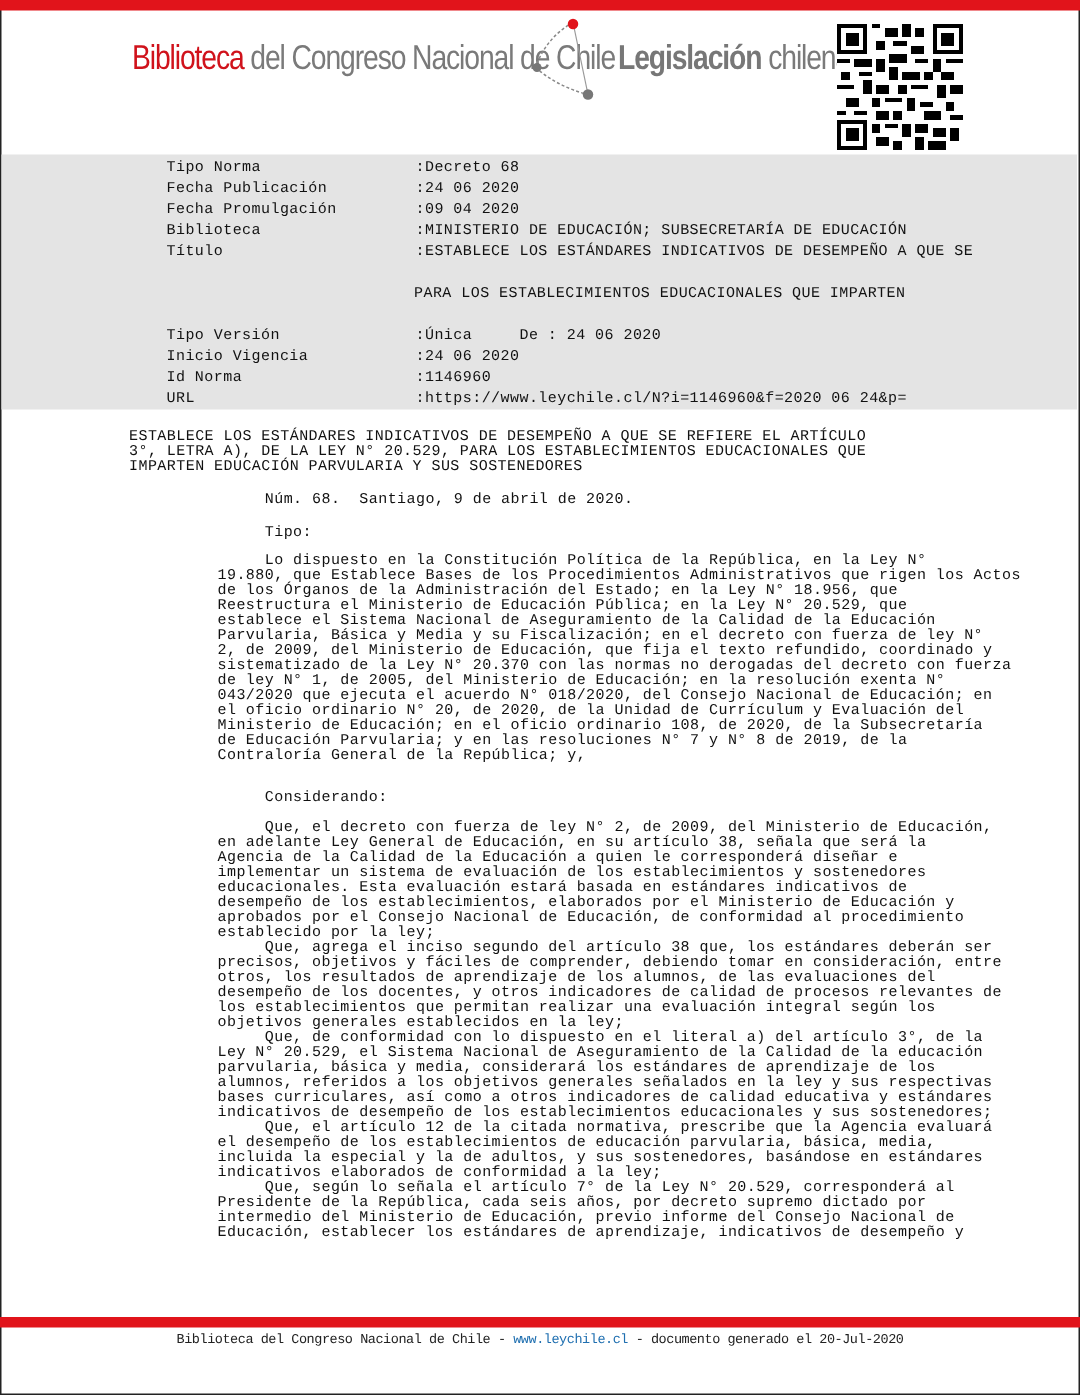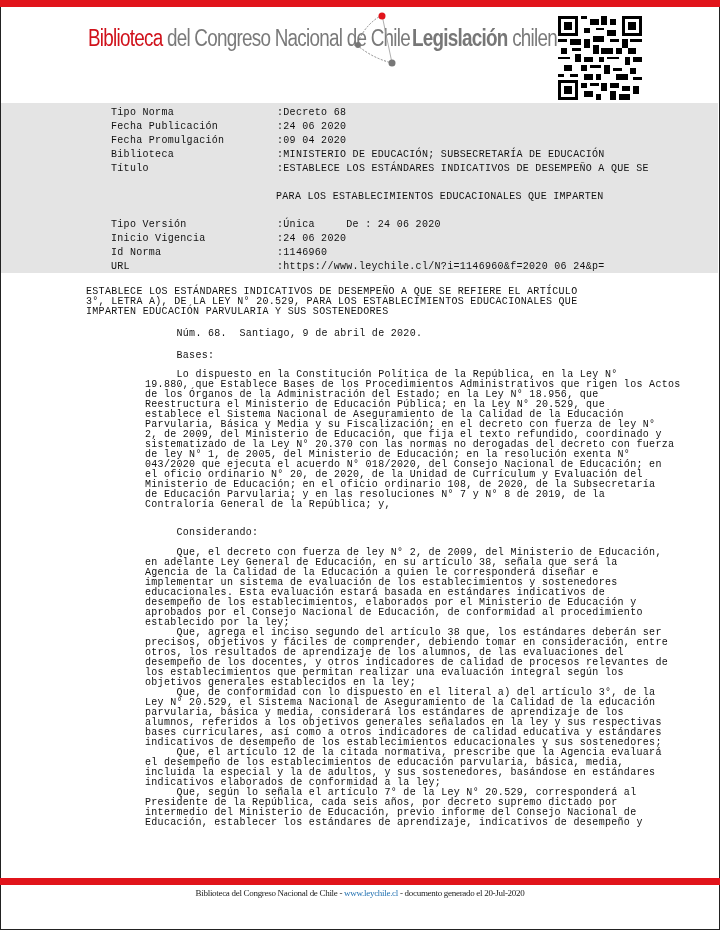--- a/index.html
+++ b/index.html
@@ -32,21 +32,21 @@
     .meta-label { position: absolute; left: 110px; }
     .meta-value { position: absolute; left: 276px; }
     .meta-cont { position: absolute; left: 275px; white-space: nowrap; }
 
     .doc-title { position: absolute; left: 86px; top: 287px; line-height: 10px; white-space: pre; }
     .body-text { position: absolute; left: 103px; line-height: 10px; white-space: pre; margin-left: 42px; }
 
     .bottom-bar { position: absolute; left: 0; top: 878px; width: 720px; height: 7px; background: #e1141b; }
     .footer {
       position: absolute; left: 0; top: 888px; width: 720px; text-align: center;
-      font-family: Liberation Serif, serif; font-size: 9px; color: #222; letter-spacing: -0.3px;
+      font-family: Liberation Mono, monospace; font-size: 9px; color: #222; letter-spacing: -0.3px;
     }
     .footer a { color: #1f6fb0; text-decoration: none; }
   </style>
 </head>
 <body>
 
 <div class="page"></div>
 <div class="top-bar"></div>
 
 <div class="logo-left">
@@ -167,21 +167,21 @@
   <div class="meta-row mono" style="top:158px">
     <span class="meta-label">URL</span>
     <span class="meta-value">:https://www.leychile.cl/N?i=1146960&amp;f=2020 06 24&amp;p=</span>
   </div>
 </div>
 
 <div class="doc-title mono">ESTABLECE LOS ESTÁNDARES INDICATIVOS DE DESEMPEÑO A QUE SE REFIERE EL ARTÍCULO
 3°, LETRA A), DE LA LEY N° 20.529, PARA LOS ESTABLECIMIENTOS EDUCACIONALES QUE
 IMPARTEN EDUCACIÓN PARVULARIA Y SUS SOSTENEDORES</div>
 <div class="body-text mono" style="top:329px">     Núm. 68.  Santiago, 9 de abril de 2020.</div>
-<div class="body-text mono" style="top:351px">     Bases:</div>
+<div class="body-text mono" style="top:351px">     Tipo:</div>
 <div class="body-text mono" style="top:370px">     Lo dispuesto en la Constitución Política de la República, en la Ley N°
 19.880, que Establece Bases de los Procedimientos Administrativos que rigen los Actos
 de los Órganos de la Administración del Estado; en la Ley N° 18.956, que
 Reestructura el Ministerio de Educación Pública; en la Ley N° 20.529, que
 establece el Sistema Nacional de Aseguramiento de la Calidad de la Educación
 Parvularia, Básica y Media y su Fiscalización; en el decreto con fuerza de ley N°
 2, de 2009, del Ministerio de Educación, que fija el texto refundido, coordinado y
 sistematizado de la Ley N° 20.370 con las normas no derogadas del decreto con fuerza
 de ley N° 1, de 2005, del Ministerio de Educación; en la resolución exenta N°
 043/2020 que ejecuta el acuerdo N° 018/2020, del Consejo Nacional de Educación; en

